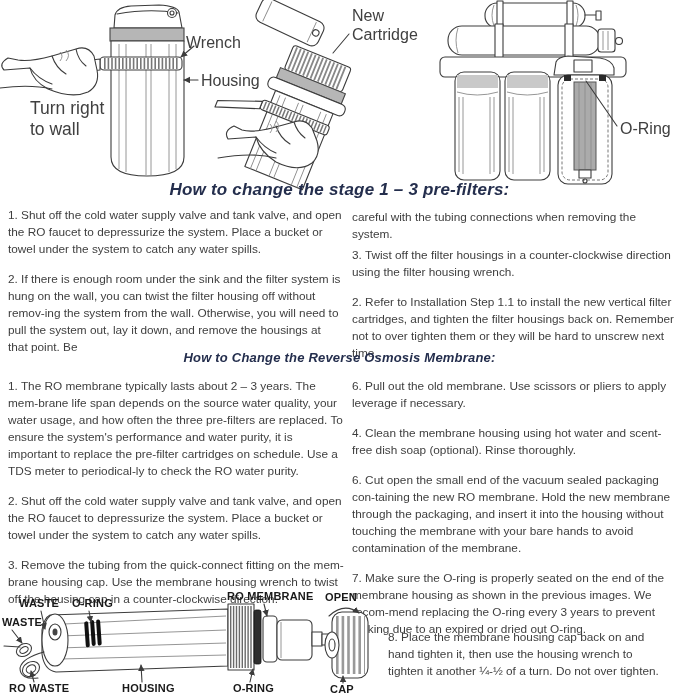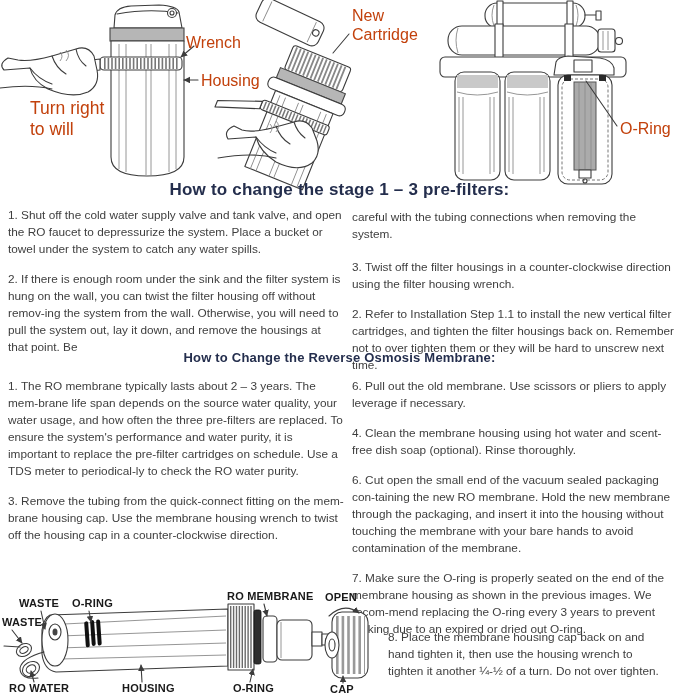--- a/index.html
+++ b/index.html
@@ -1,26 +1,26 @@
 <!DOCTYPE html>
 <html><head>
 <meta charset="utf-8">
 <style>
   html,body{margin:0;padding:0}
   body{width:679px;height:696px;background:#fff;position:relative;
        font-family:"Liberation Sans",sans-serif;overflow:hidden}
   .abs{position:absolute}
   svg.abs{overflow:visible}
   .heading{position:absolute;left:0;width:679px;text-align:center;
-           font-weight:bold;color:#242e4d;letter-spacing:.2px}
+           font-style:italic;font-weight:bold;color:#242e4d;letter-spacing:.2px}
   .h1{top:180px;font-size:17px}
   .h2{top:350px;font-size:13px}
   .col{position:absolute;font-size:11.8px;line-height:17px;color:#3e3e3e}
   .col p{margin:0 0 13px 0}
-  .toplabel{position:absolute;font-size:16px;line-height:19px;color:#c2410c}
+  .toplabel{position:absolute;font-size:16px;line-height:19px;color:#404040}
   .toplabel.big{font-size:17.5px;line-height:21px}
   .dlabel{position:absolute;font-size:11px;font-weight:bold;color:#191919;
           letter-spacing:.2px;white-space:nowrap}
   .ln{stroke:#3c3c3c;stroke-width:1.1;fill:none;stroke-linecap:round;stroke-linejoin:round}
   .fw{fill:#fff}
   .thin{stroke:#8a8a8a;stroke-width:0.9;fill:none}
 </style>
 </head>
 <body>
 
@@ -52,21 +52,21 @@
     <path class="ln" d="M0 88 Q30 84 52 89"></path>
     <path class="thin" d="M60 52 q4 4 0 9 M66 50 q5 5 0 11"></path>
   </g>
   <line class="ln" x1="194" y1="46" x2="181" y2="57" marker-end="url(#arrL)"></line>
   <line class="ln" x1="198" y1="80" x2="184" y2="80" marker-end="url(#arrL)"></line>
 </svg>
 <div class="toplabel" style="left:186px;top:33px">Wrench</div>
 <div class="toplabel" style="left:201px;top:71px">Housing</div>
 <div class="toplabel big" style="left:30px;top:98px">
   <div>Turn right</div>
-  <div>to will</div>
+  <div>to wall</div>
 </div>
 
 <svg class="abs" style="left:218px;top:0" width="150" height="183" viewBox="0 0 150 183">
   <g transform="rotate(25 72 22)">
     <rect class="ln fw" x="38" y="9" width="68" height="26" rx="7"></rect>
     <line class="thin" x1="47" y1="11" x2="47" y2="33"></line>
     <line class="thin" x1="96" y1="11" x2="96" y2="33"></line>
     <circle class="ln" cx="100" cy="21" r="3.2"></circle>
   </g>
   <g transform="rotate(22 82 110)">
@@ -139,28 +139,29 @@
   <line class="ln" x1="189" y1="124" x2="158" y2="79"></line>
 </svg>
 <div class="toplabel" style="left:620px;top:119px">O-Ring</div>
 
 <div class="heading h1">How to change the stage 1 – 3 pre-filters:</div>
 <div class="col" style="left:8px;top:207px;width:334px">
   <p>1. Shut off the cold water supply valve and tank valve, and open the RO faucet to depressurize the system. Place a bucket or towel under the system to catch any water spills.</p>
   <p>2.  If there is enough room under the sink and the filter system is hung on the wall, you can twist the filter housing off without remov-ing the system from the wall. Otherwise, you will need to pull the system out, lay it down, and remove the housings at that point. Be</p>
 </div>
 <div class="col" style="left:352px;top:209px;width:325px">
-  <p style="margin-bottom:16px">careful with the tubing connections when removing the system.</p>
+  <p style="margin-bottom:4px">careful with the tubing connections when removing the system.</p>
   <p style="">3.  Twist off the filter housings in a counter-clockwise direction using the filter housing wrench.</p>
   <p>2.  Refer to Installation Step 1.1 to install the new vertical filter cartridges, and tighten the filter housings back on. Remember not to over tighten them or they will be hard to unscrew next time.</p>
 </div>
 
 <div class="heading h2">How to Change the Reverse Osmosis Membrane:</div>
 <div class="col" style="left:8px;top:378px;width:336px">
   <p>1.  The RO membrane typically lasts about 2 – 3 years. The mem-brane life span depends on the source water quality, your water usage, and how often the three pre-filters are replaced. To ensure the system's performance and water purity, it is important to replace the pre-filter cartridges on schedule. Use a TDS meter to periodical-ly to check the RO water purity.</p>
+  <p>2.  Shut off the cold water supply valve and tank valve, and open the RO faucet to depressurize the system. Place a bucket or towel under the system to catch any water spills.</p>
   <p>3.  Remove the tubing from the quick-connect fitting on the mem-brane housing cap. Use the membrane housing wrench to twist off the housing cap in a counter-clockwise direction.</p>
 </div>
 <div class="col" style="left:352px;top:378px;width:327px">
   <p>6.  Pull out the old membrane. Use scissors or pliers to apply leverage if necessary.</p>
   <p>4.  Clean the membrane housing using hot water and scent- free dish soap (optional). Rinse thoroughly.</p>
   <p>6.  Cut open the small end of the vacuum sealed packaging con-taining the new RO membrane. Hold the new membrane through the packaging, and insert it into the housing without touching the membrane with your bare hands to avoid contamination of the membrane.</p>
   <p>7.  Make sure the O-ring is properly seated on the end of the membrane housing as shown in the previous images. We recom-mend replacing the O-ring every 3 years to prevent leaking due to an expired or dried out O-ring.</p>
 </div>
 <div class="col" style="left:388px;top:629px;width:280px">8.  Place the membrane housing cap back on and hand tighten it, then use the housing wrench to tighten it another ¼-½ of a turn. Do not over tighten.</div>
 
@@ -217,16 +218,16 @@
   <line class="ln" x1="34" y1="96" x2="31" y2="85" marker-end="url(#arrB)"></line>
   <line class="ln" x1="142" y1="96" x2="141" y2="79" marker-end="url(#arrB)"></line>
   <line class="ln" x1="250" y1="96" x2="253" y2="83" marker-end="url(#arrB)"></line>
   <line class="ln" x1="343" y1="97" x2="343" y2="90" marker-end="url(#arrB)"></line>
 </svg>
 <div class="dlabel" style="left:19px;top:597px">WASTE</div>
 <div class="dlabel" style="left:72px;top:597px">O-RING</div>
 <div class="dlabel" style="left:227px;top:590px">RO MEMBRANE</div>
 <div class="dlabel" style="left:325px;top:591px">OPEN</div>
 <div class="dlabel" style="left:2px;top:616px">WASTE</div>
-<div class="dlabel" style="left:9px;top:682px">RO WATER</div>
+<div class="dlabel" style="left:9px;top:682px">RO WASTE</div>
 <div class="dlabel" style="left:122px;top:682px">HOUSING</div>
 <div class="dlabel" style="left:233px;top:682px">O-RING</div>
 <div class="dlabel" style="left:330px;top:683px">CAP</div>
 
 </body></html>

